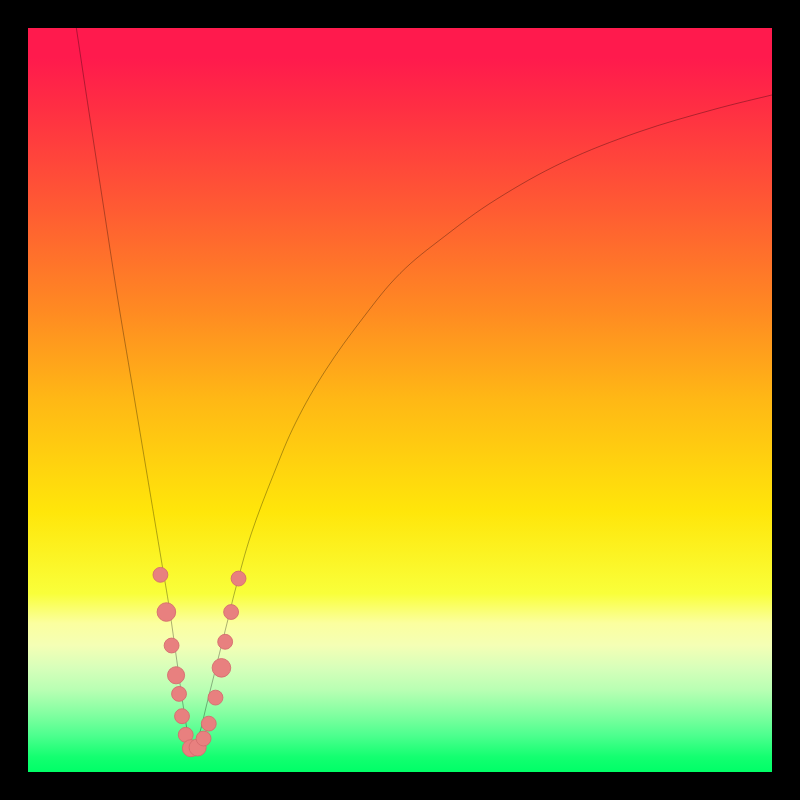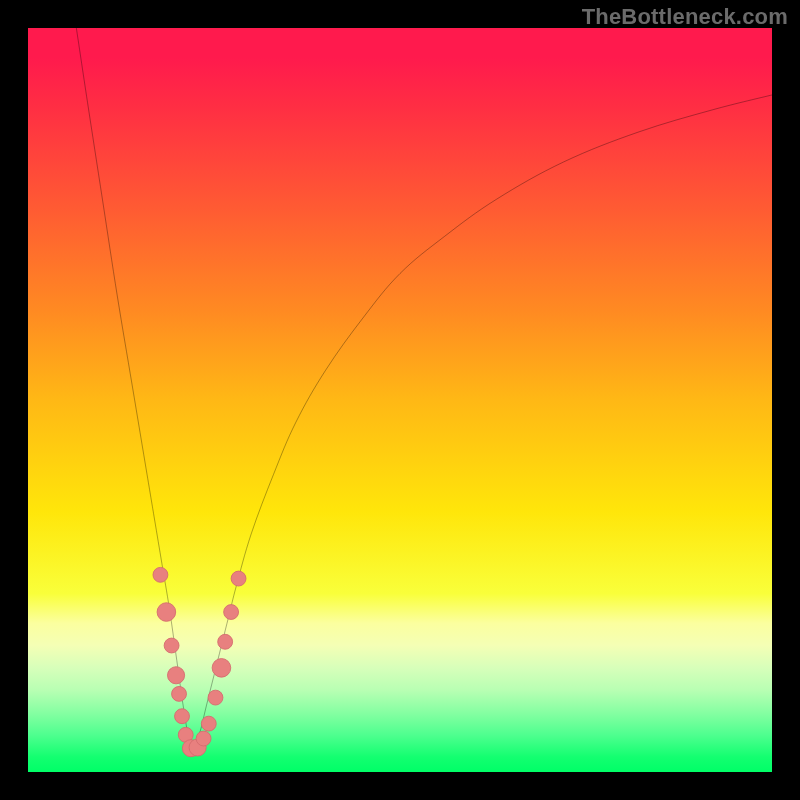--- a/index.html
+++ b/index.html
@@ -88,14 +88,13 @@
           <circle cx="23.600" cy="95.500" r="1.000" fill="#e8807f" stroke="#d46c6e" stroke-width="0.12"></circle>
           <circle cx="24.300" cy="93.500" r="1.000" fill="#e8807f" stroke="#d46c6e" stroke-width="0.12"></circle>
           <circle cx="25.200" cy="90.000" r="1.000" fill="#e8807f" stroke="#d46c6e" stroke-width="0.12"></circle>
           <circle cx="26.000" cy="86.000" r="1.250" fill="#e8807f" stroke="#d46c6e" stroke-width="0.12"></circle>
           <circle cx="26.500" cy="82.500" r="1.000" fill="#e8807f" stroke="#d46c6e" stroke-width="0.12"></circle>
           <circle cx="27.300" cy="78.500" r="1.000" fill="#e8807f" stroke="#d46c6e" stroke-width="0.12"></circle>
           <circle cx="28.300" cy="74.000" r="1.000" fill="#e8807f" stroke="#d46c6e" stroke-width="0.12"></circle>
         </g>
     </svg>
   </div>
-  <div class="watermark">TheBottleneck.com</div>
 </div>
 
 </body></html>

